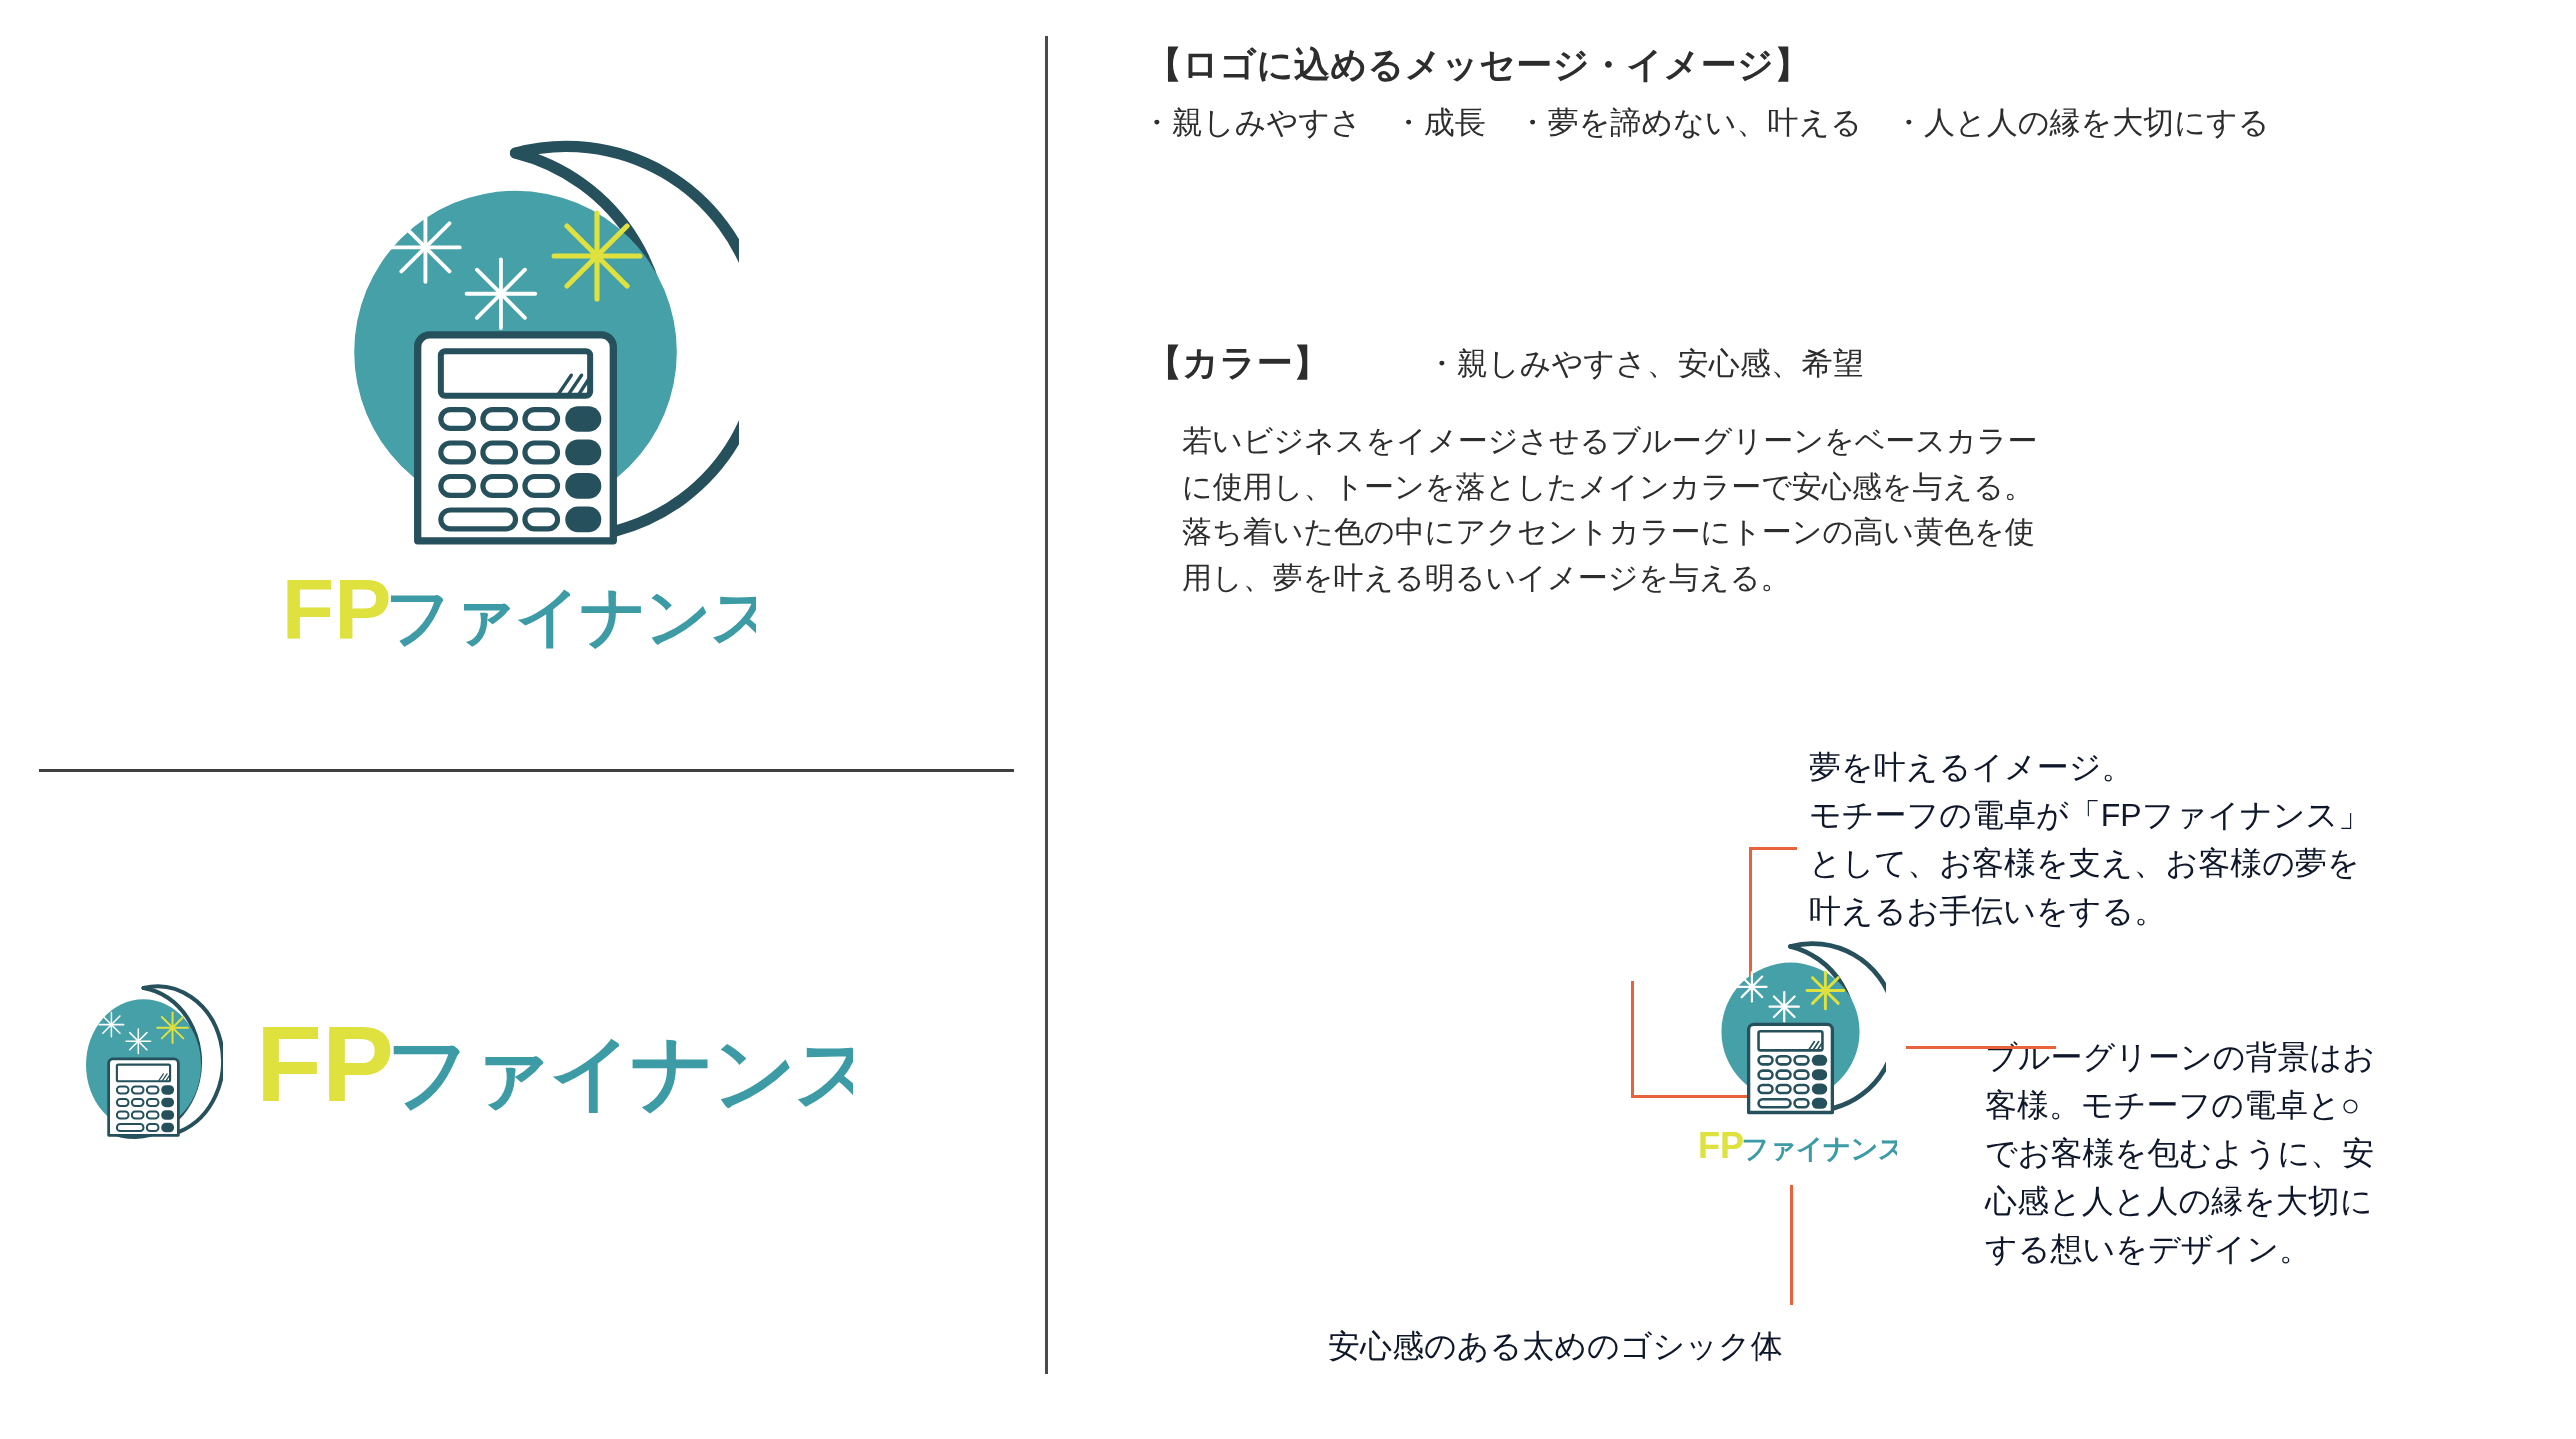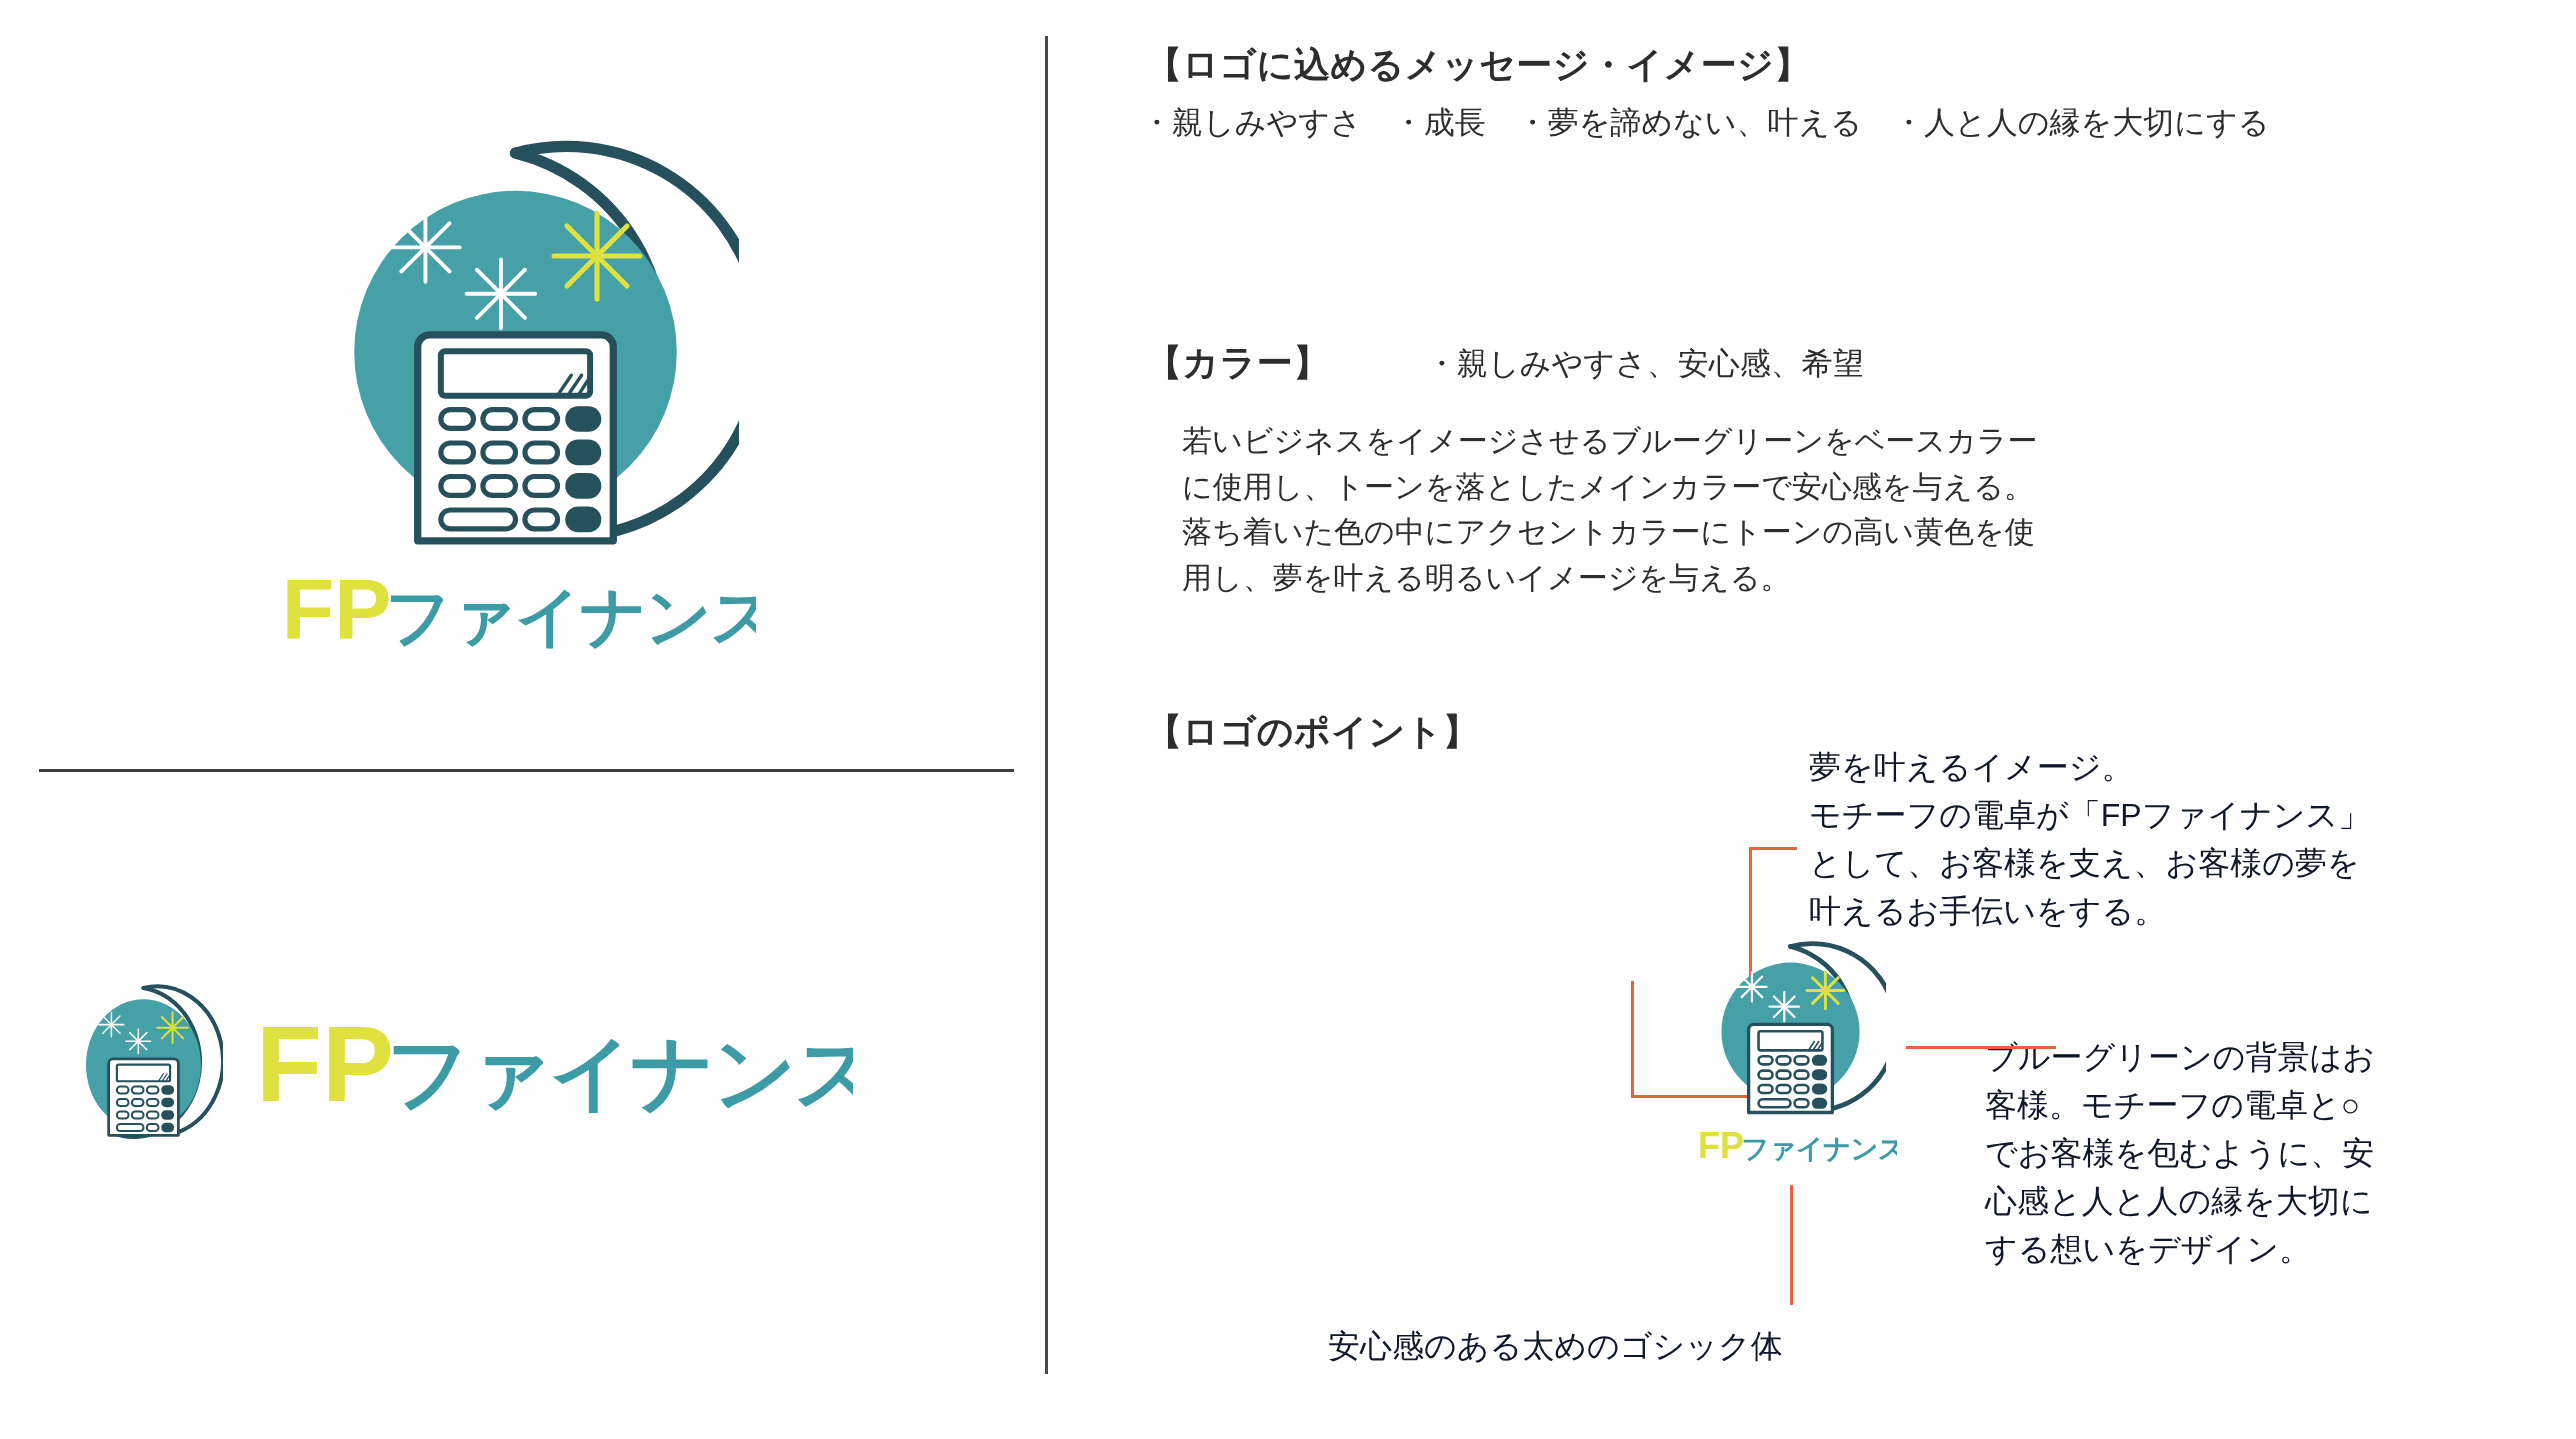--- a/index.html
+++ b/index.html
@@ -227,21 +227,20 @@
 
     <div class="sec-head head-color">【カラー】</div>
     <div class="sec-line color-sub">・親しみやすさ、安心感、希望</div>
     <div class="body-block color-body">
       <div>若いビジネスをイメージさせるブルーグリーンをベースカラー</div>
       <div>に使用し、トーンを落としたメインカラーで安心感を与える。</div>
       <div>落ち着いた色の中にアクセントカラーにトーンの高い黄色を使</div>
       <div>用し、夢を叶える明るいイメージを与える。</div>
     </div>
 
-    <div class="sec-head head-point">【ロゴのポイント】</div>
 
     <div class="callout callout-dream">
       <div>夢を叶えるイメージ。</div>
       <div>モチーフの電卓が「FPファイナンス」</div>
       <div>として、お客様を支え、お客様の夢を</div>
       <div>叶えるお手伝いをする。</div>
     </div>
 
 
     <div class="callout callout-font">安心感のある太めのゴシック体</div>

